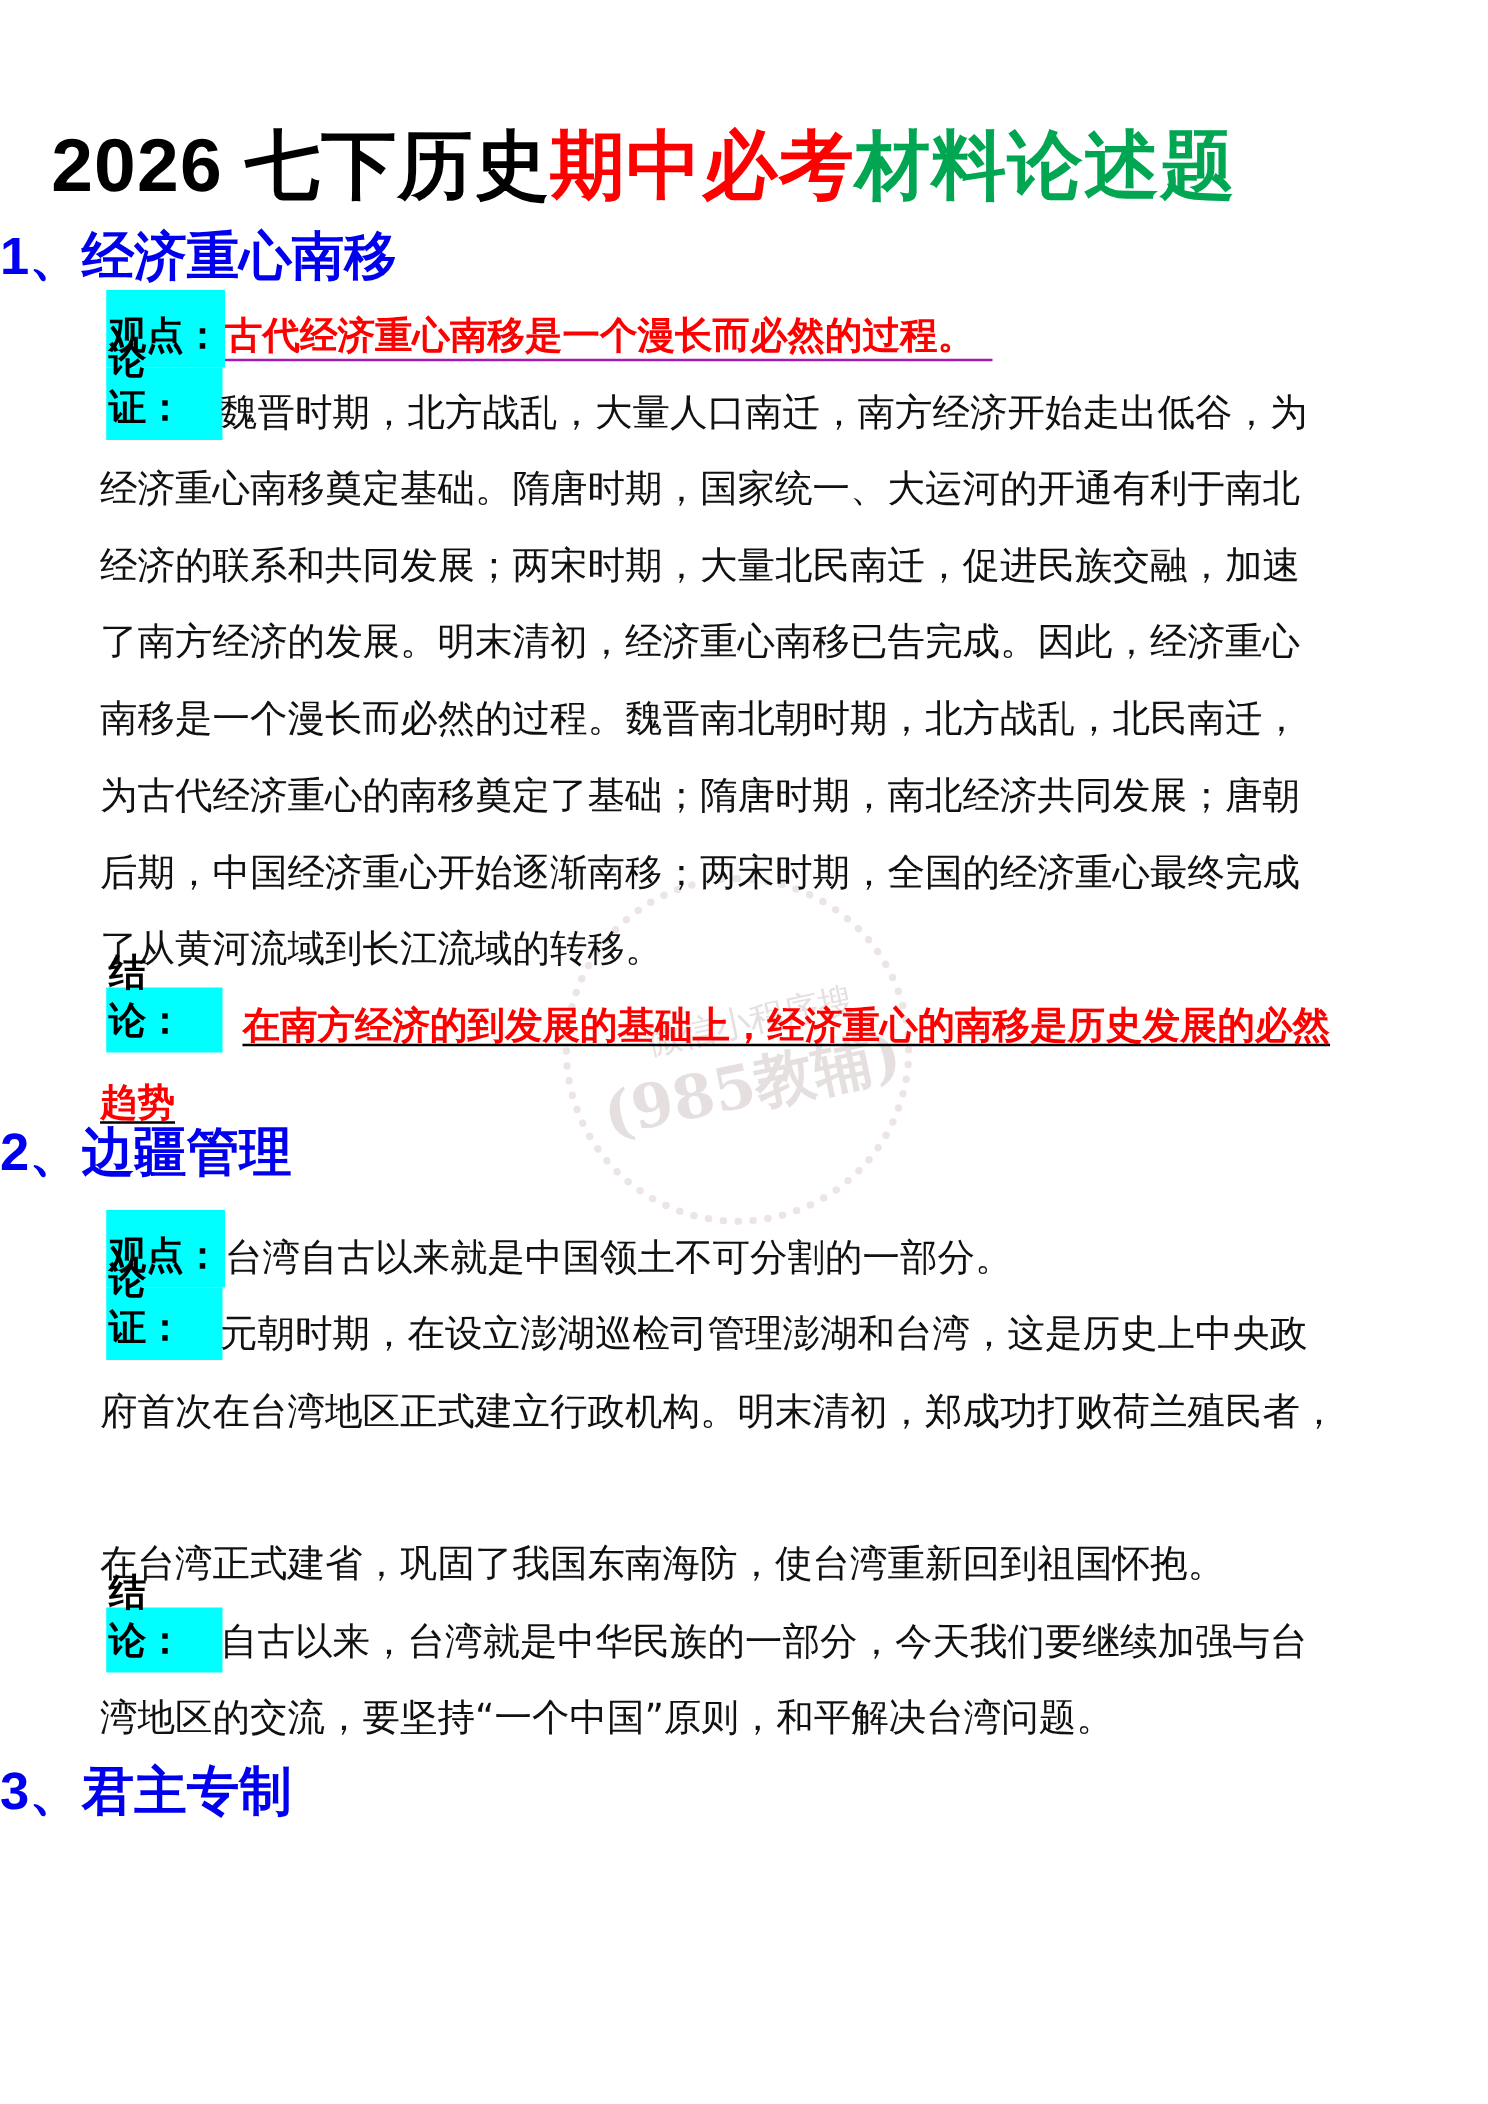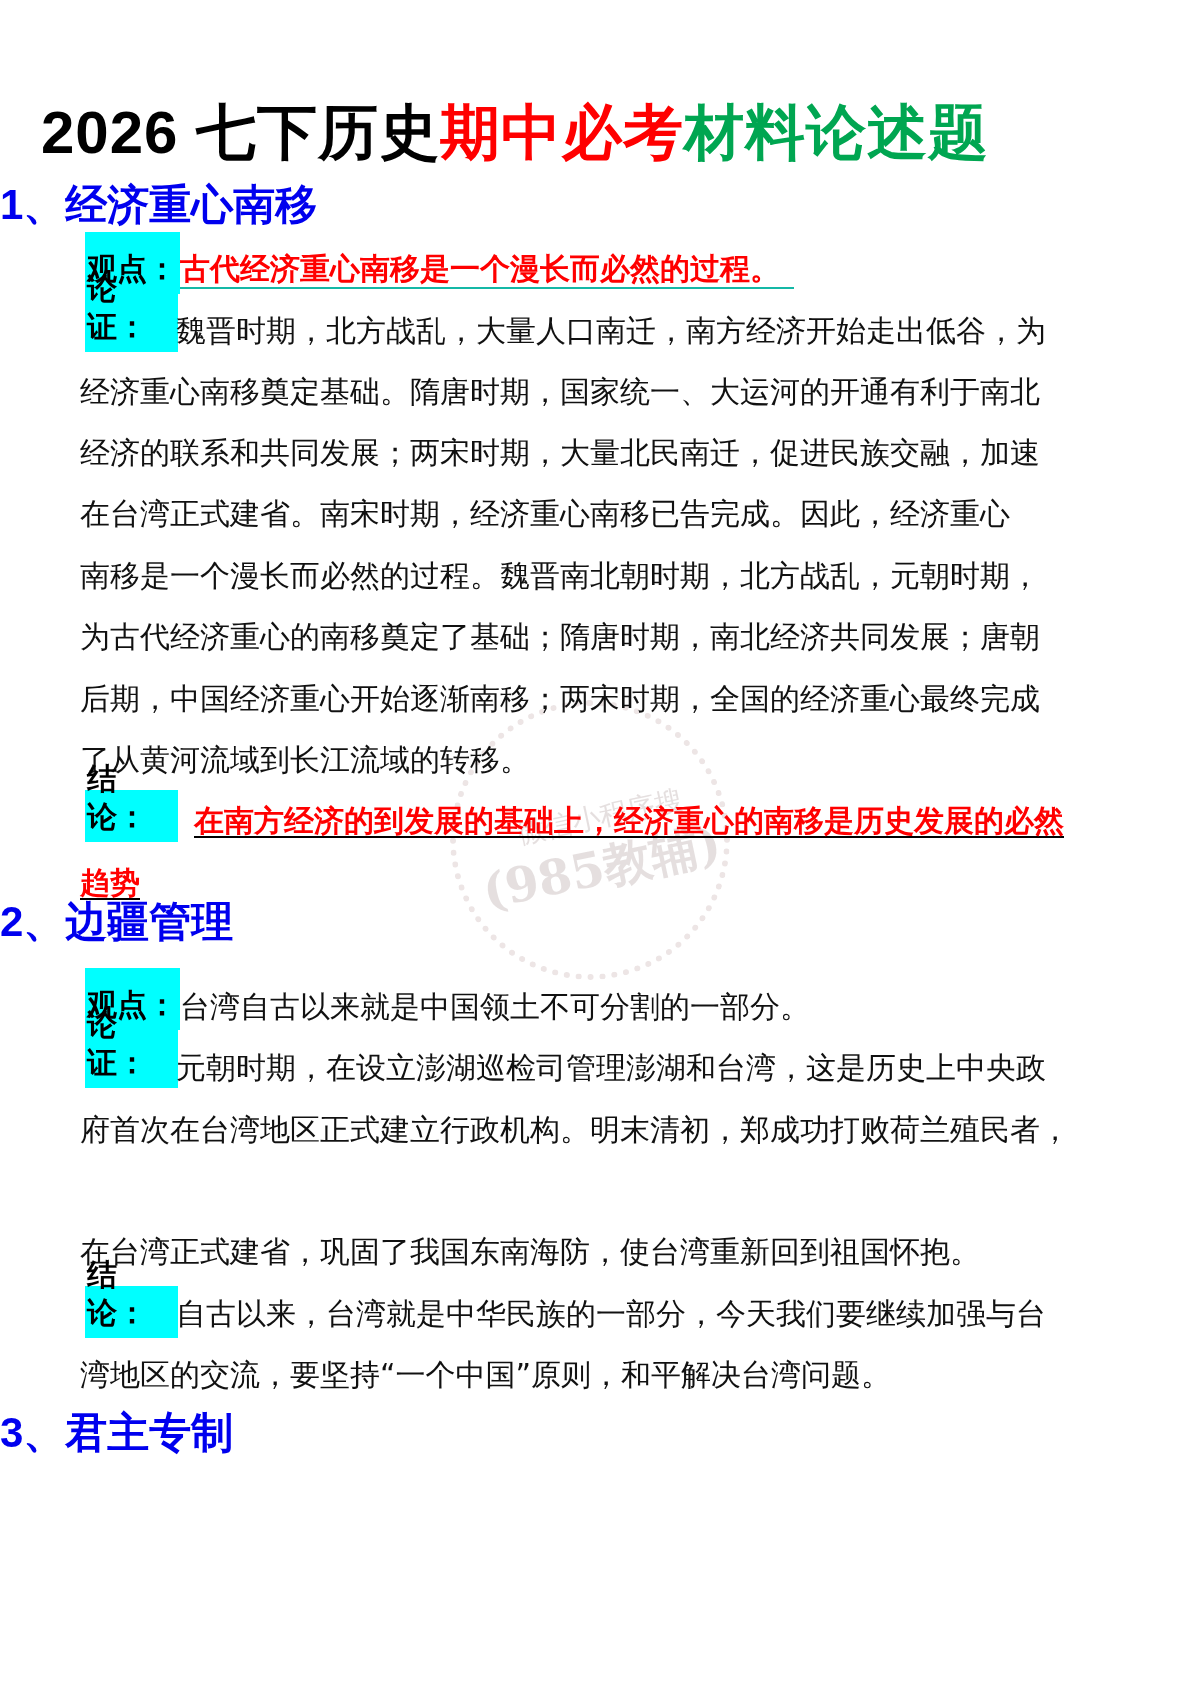--- a/index.html
+++ b/index.html
@@ -71,21 +71,21 @@
     }
     .red-ul {
       color: #ff0000;
       font-weight: bold;
       text-decoration: underline;
       text-decoration-color: #000000;
       text-decoration-thickness: 2px;
       text-underline-offset: 5px;
     }
     .red-ul-ext {
-      border-bottom: 2px solid #14b8a6;
+      border-bottom: 2px solid #a21caf;
       display: inline-block;
       line-height: 36px;
       padding-right: 14px;
     }
 
     .watermark {
       position: absolute;
       left: 450px;
       top: 700px;
       width: 280px;
@@ -134,22 +134,22 @@
 
   <div class="tag tag-tall" style="top:232px; height:62px; width:95px;">观点：</div>
   <div class="line" style="left:180px; top:250px;">
     <span class="red-ul red-ul-ext" style="text-decoration:none;">古代经济重心南移是一个漫长而必然的过程。</span>
   </div>
 
   <div class="tag tag-tall" style="top:294px; height:58px; width:93px;">论证：</div>
   <div class="line" style="left:176px; top:312px;">魏晋时期，北方战乱，大量人口南迁，南方经济开始走出低谷，为</div>
   <div class="line" style="left:80px; top:373px;">经济重心南移奠定基础。隋唐时期，国家统一、大运河的开通有利于南北</div>
   <div class="line" style="left:80px; top:434px;">经济的联系和共同发展；两宋时期，大量北民南迁，促进民族交融，加速</div>
-  <div class="line" style="left:80px; top:495px;">在台湾正式建省。南宋时期，经济重心南移已告完成。因此，经济重心</div>
-  <div class="line" style="left:80px; top:557px;">南移是一个漫长而必然的过程。魏晋南北朝时期，北方战乱，元朝时期，</div>
+  <div class="line" style="left:80px; top:495px;">了南方经济的发展。明末清初，经济重心南移已告完成。因此，经济重心</div>
+  <div class="line" style="left:80px; top:557px;">南移是一个漫长而必然的过程。魏晋南北朝时期，北方战乱，北民南迁，</div>
   <div class="line" style="left:80px; top:618px;">为古代经济重心的南移奠定了基础；隋唐时期，南北经济共同发展；唐朝</div>
   <div class="line" style="left:80px; top:680px;">后期，中国经济重心开始逐渐南移；两宋时期，全国的经济重心最终完成</div>
   <div class="line" style="left:80px; top:741px;">了从黄河流域到长江流域的转移。</div>
 
   <div class="tag tag-tall" style="top:790px; height:52px; width:93px;">结论：</div>
   <div class="line" style="left:174px; top:802px;margin-left:20px;">
     <span class="red-ul">在南方经济的到发展的基础上，经济重心的南移是历史发展的必然</span>
   </div>
   <div class="line" style="left:80px; top:864px;">
     <span class="red-ul">趋势</span>

